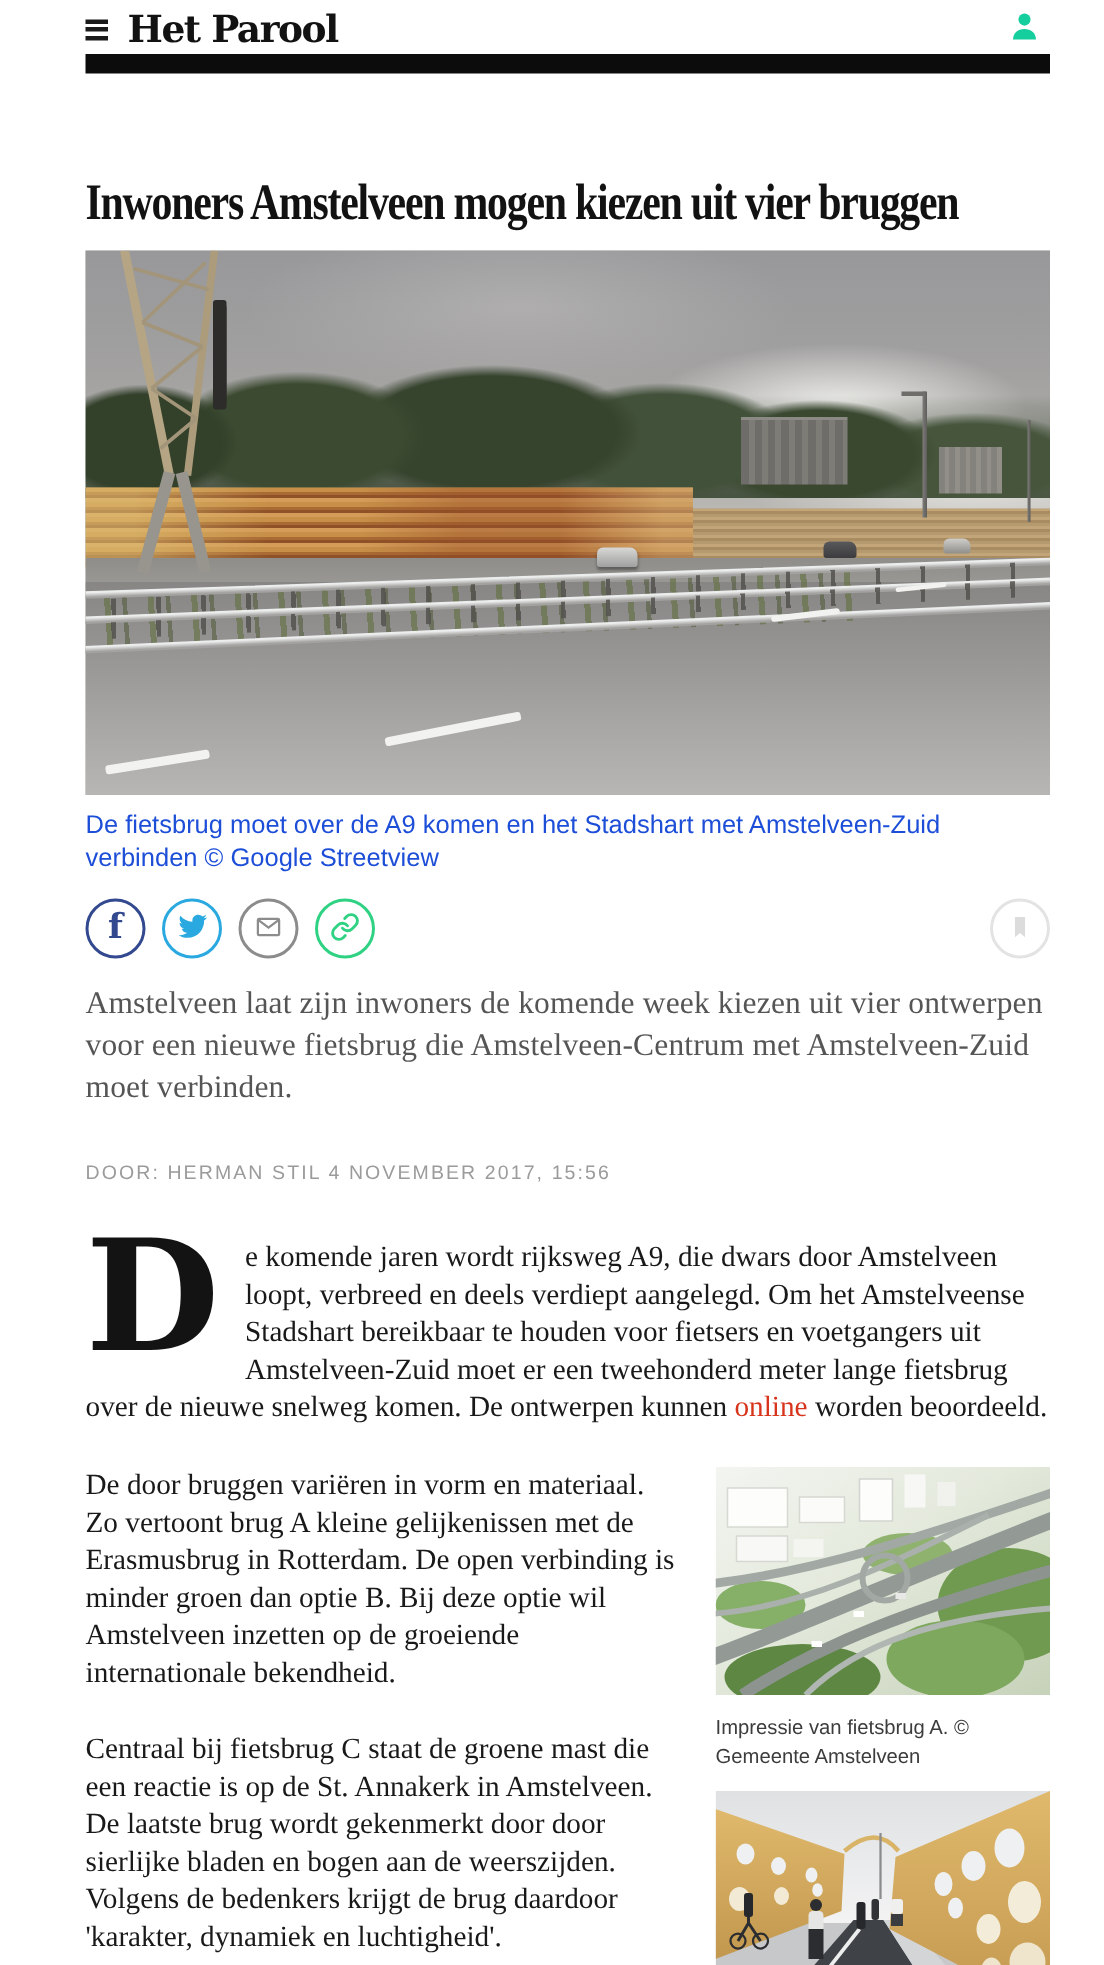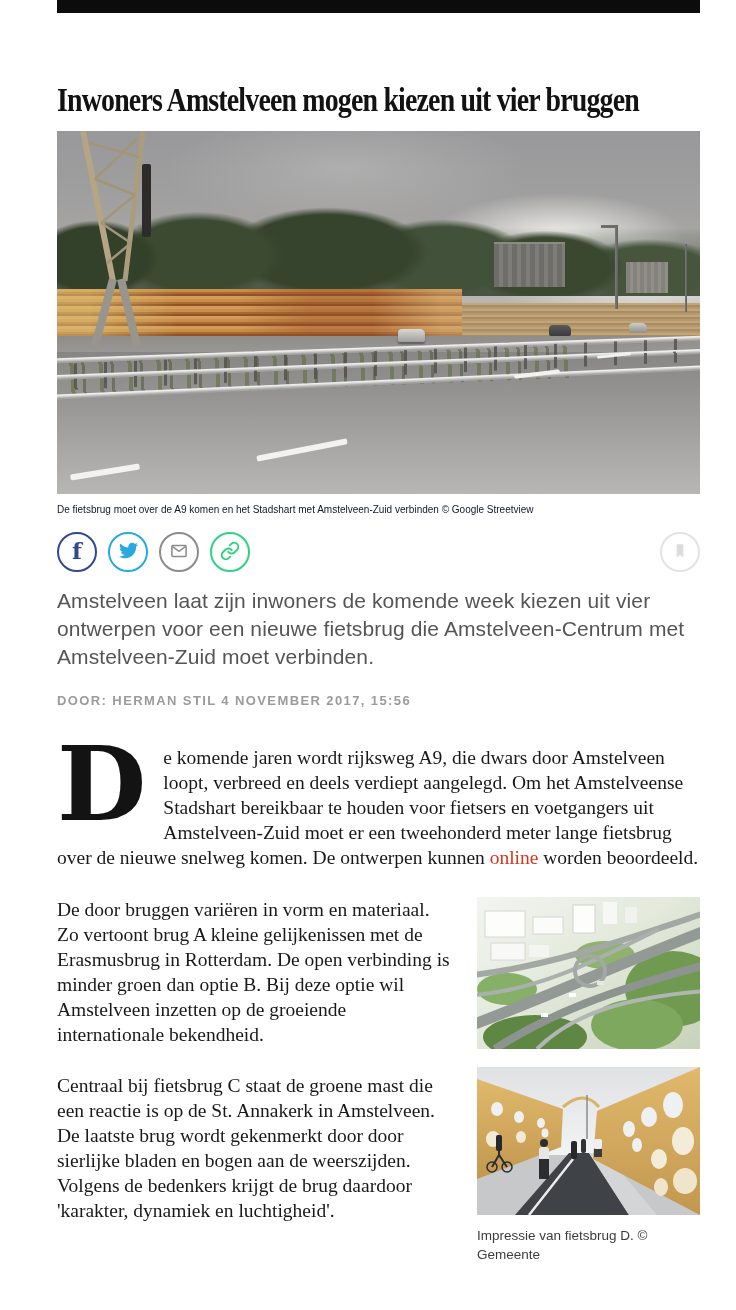--- a/index.html
+++ b/index.html
@@ -65,55 +65,71 @@
   .car.c1 { left:53%; top:54.5%; width:27px; height:13px; background:linear-gradient(180deg,#d8d8d6,#9fa09f); box-shadow:0 2px 2px rgba(40,40,40,.5); }
   .car.c2 { left:76.5%; top:53.5%; width:22px; height:11px; background:linear-gradient(180deg,#59595b,#3c3c3e); }
   .car.c3 { left:89%; top:52.8%; width:18px; height:10px; background:linear-gradient(180deg,#cfcecb,#8f8e8b); }
   .signal-stack { left:13.2%; top:9%; width:9px; height:70px; background:#2d2c2a; border-radius:2px; box-shadow:0 3px 0 #2d2c2a; }
   .pole { background:linear-gradient(90deg,#7d7c79,#5e5d5b); width:3px; }
   .pole.l1 { left:86.8%; top:26%; height:23%; }
   .pole.l1::after { content:""; position:absolute; left:-14px; top:0; width:16px; height:3px; background:#6e6d6a; }
   .pole.l2 { left:97.6%; top:31%; height:19%; width:2px; }
   .pylon-svg { left:6px; top:0; }
 
-  .hero-caption { margin-top:9px; font-size:10px; color:#0f172a; line-height:1.3; }
+  .hero-caption { margin-top:9px; font-size:17px; color:#1d4ed8; line-height:1.3; }
 
   
   .share-row { margin-top:16px; display:flex; align-items:center; }
   .share-btn { width:40px; height:40px; border-radius:50%; background:#fff; border:2px solid; display:flex; align-items:center; justify-content:center; cursor:pointer; margin-right:11px; padding:0; }
   .share-btn.fb { border-color:#32498f; }
   .fb-f { font-family:"DejaVu Serif",serif; font-weight:700; font-size:23px; color:#32498f; line-height:1; margin-top:-3px; }
   .share-btn.tw { border-color:#2aa9e0; }
   .share-btn.em { border-color:#8c8c8c; }
   .share-btn.ln { border-color:#2fd283; }
   .share-btn.bm { margin-left:auto; margin-right:0; border-color:#e3e3e3; }
 
   
-  .intro { margin-top:15px; font-size:21px; line-height:28px; color:#555; letter-spacing:.1px; }
-  .byline { margin-top:22px; font-size:13px; font-weight:700; letter-spacing:1.4px; color:#9b9b9b; }
+  .intro { margin-top:15px; font-size:21px; line-height:28px; color:#555; letter-spacing:.1px;font-family:Liberation Serif, serif; }
+  .byline { margin-top:36px; font-size:13px; font-weight:400; letter-spacing:1.4px; color:#9b9b9b; }
 
   
   .body-p { font-family:"Liberation Serif","DejaVu Serif",serif; font-size:19.5px; line-height:25px; color:#191919; }
   .body-p.first { margin-top:37px; }
   .dropcap { float:left; font-family:"DejaVu Serif",serif; font-weight:700; font-size:103px; line-height:77px; padding-right:17px; color:#131313; }
   .inline-link { color:#d8341c; cursor:pointer; }
 
   .columns { margin-top:27px; display:flex; }
   .col-text { width:398px; margin-right:22px; }
   .col-text p { margin-bottom:26px; }
   .col-media { width:223px; }
   .col-media figure { margin-bottom:14px; }
   .thumb { width:223px; position:relative; overflow:hidden; display:block; }
   .media-caption { margin-top:7px; font-size:13.5px; line-height:19px; color:#3c3c3c; }
 </style>
 </head>
 <body>
 
 <header>
   <div class="container">
+    <div class="header-inner">
+      <button class="hamburger">
+          <span></span>
+          <span></span>
+          <span></span>
+        </button>
+      <div class="logo">Het Parool</div>
+      <button class="account">
+        <span>
+          <svg width="22" height="22" viewBox="0 0 24 24" fill="#15ce9d">
+            <circle cx="12" cy="6.6" r="4.4"></circle>
+            <path d="M3.6 21c.3-5 3.8-7.6 8.4-7.6s8.1 2.6 8.4 7.6z"></path>
+          </svg>
+        </span>
+      </button>
+    </div>
     <div class="black-bar"></div>
   </div>
 </header>
 
 <main class="container">
   <h1 class="headline"><span>Inwoners Amstelveen mogen kiezen uit vier bruggen</span></h1>
 
   <figure class="hero">
     <div class="photo">
       <div class="ph-sky"></div>
@@ -227,20 +243,21 @@
             <rect x="56" y="20" width="30" height="17" fill="#fbfbf9" stroke="#d6d8d2" stroke-width="1"></rect>
             <rect x="52" y="48" width="20" height="12" fill="#f4f4f1"></rect>
             <rect x="96" y="8" width="22" height="28" fill="#fdfdfc" stroke="#d2d4cf" stroke-width="1"></rect>
             <rect x="126" y="5" width="14" height="22" fill="#f7f7f5"></rect>
             <rect x="148" y="10" width="12" height="16" fill="#f1f1ee"></rect>
             <rect x="92" y="96" width="7" height="4" fill="#fff"></rect>
             <rect x="120" y="84" width="7" height="4" fill="#e8e8e6"></rect>
             <rect x="64" y="116" width="7" height="4" fill="#fff"></rect>
           </svg>
         </div>
+        <figcaption class="media-caption">Impressie van fietsbrug A. © Gemeente Amstelveen</figcaption>
       </figure>
 
       <figure>
         <div class="thumb">
           <svg width="223" height="148" viewBox="0 0 223 148">
             <defs>
               <linearGradient id="gd" x1="0" y1="0" x2="0" y2="1">
                 <stop offset="0" stop-color="#dfe1e3"></stop>
                   <stop offset=".7" stop-color="#f6f6f6"></stop>
               </linearGradient>

